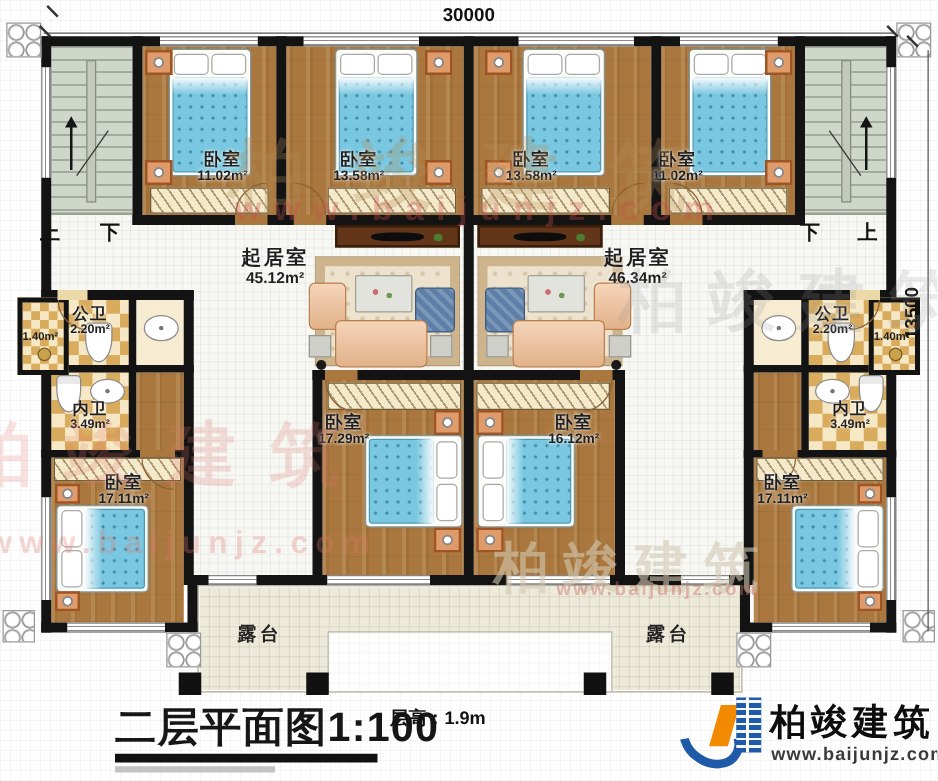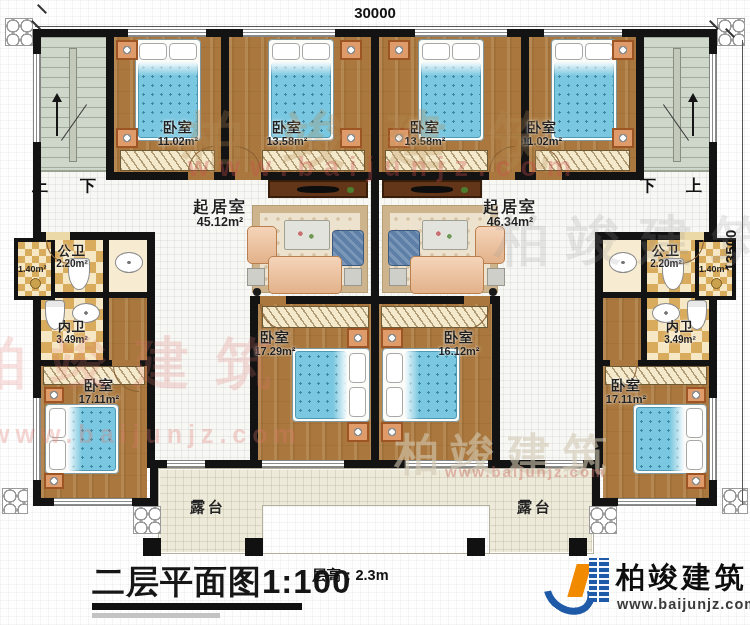--- a/index.html
+++ b/index.html
@@ -408,21 +408,21 @@
   <div class="wm" style="left:-30px;top:326px;font-size:56px;letter-spacing:26px;color:rgba(225,120,110,.22)">柏竣建筑</div>
   <div class="wm" style="left:-10px;top:420px;font-size:25px;letter-spacing:6px;color:rgba(225,120,110,.30)">www.baijunjz.com</div>
   <div class="wm" style="left:495px;top:205px;font-size:54px;letter-spacing:18px;color:rgba(150,150,150,.20)">柏竣建筑</div>
   <div class="wm" style="left:395px;top:425px;font-size:44px;letter-spacing:12px;color:rgba(210,200,178,.6)">柏竣建筑</div>
   <div class="wm" style="left:445px;top:463px;font-size:15px;letter-spacing:2px;color:rgba(205,110,100,.45)">www.baijunjz.com</div>
 
   <div class="tb-title"><span>二层平面图</span><span>1:100</span></div>
   <div class="tb-bar1"></div>
   <div class="tb-bar2"></div>
   <div class="tb-info">
-    <div><span>层高：</span><span>2.3m</span></div>
+    <div><span>层高：</span><span>1.9m</span></div>
   </div>
   <div class="swoosh"></div>
   <div class="lg-orange"></div>
   <div class="lg-blue"></div>
   <div class="logo-name">柏竣建筑</div>
   <div class="logo-url">www.baijunjz.com</div>
 
 </div>
 
 </body></html>

